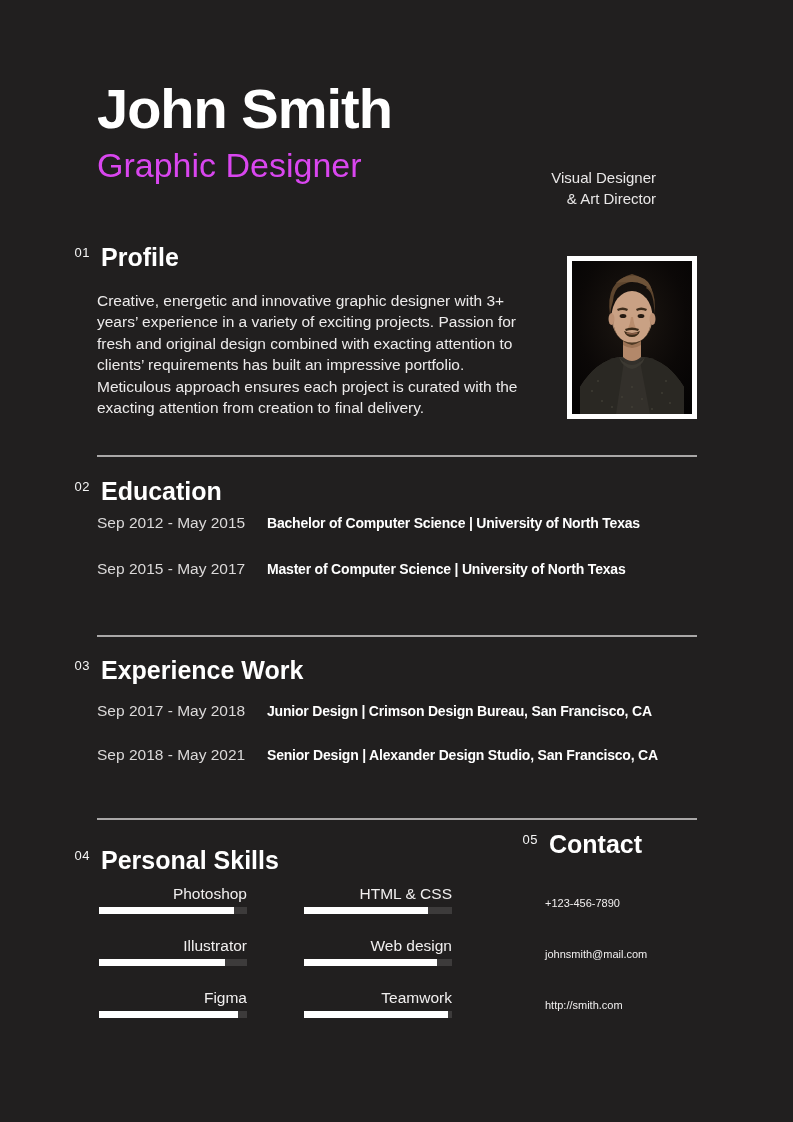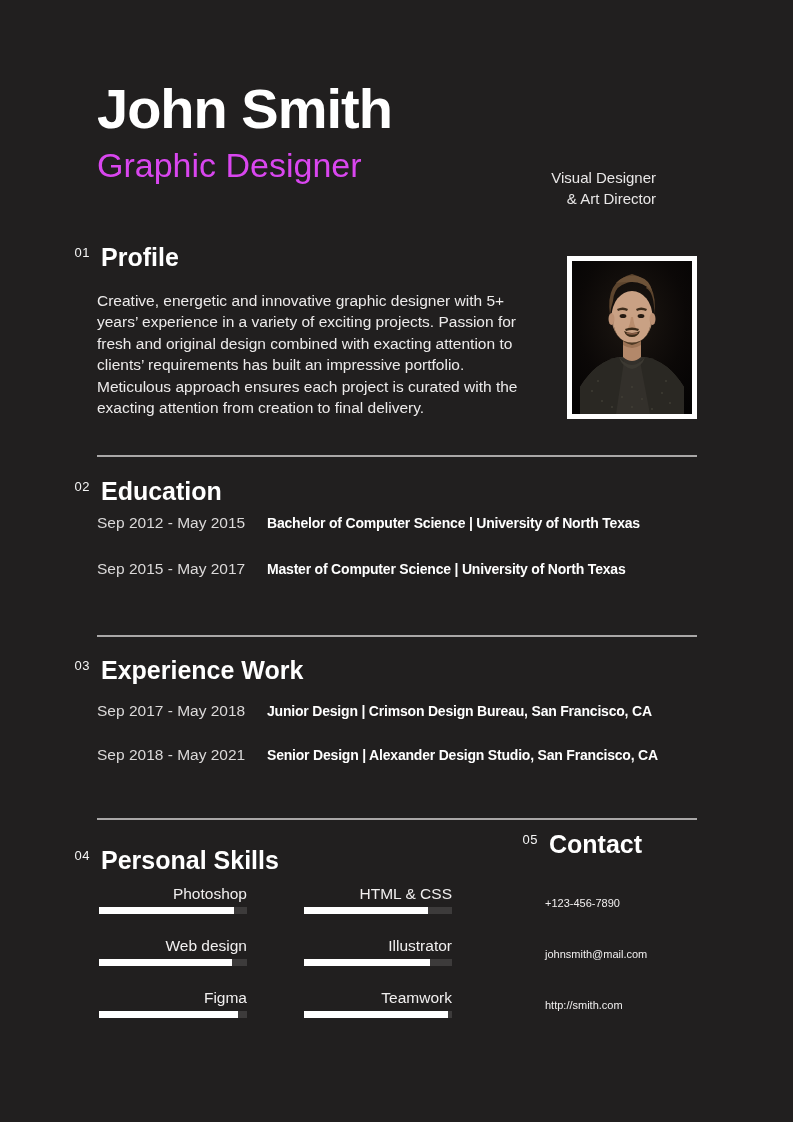--- a/index.html
+++ b/index.html
@@ -96,21 +96,21 @@
   <div class="tagline">
     <div>Visual Designer</div>
     <div>&amp; Art Director</div>
   </div>
 
   <div class="sec-head profile">
     <span class="sec-num">01</span>
     <h2 class="sec-title">Profile</h2>
   </div>
   <div class="profile-body">
-    <div class="line">Creative, energetic and innovative graphic designer with 5+</div>
+    <div class="line">Creative, energetic and innovative graphic designer with 3+</div>
     <div class="line">years’ experience in a variety of exciting projects. Passion for</div>
     <div class="line">fresh and original design combined with exacting attention to</div>
     <div class="line">clients’ requirements has built an impressive portfolio.</div>
     <div class="line">Meticulous approach ensures each project is curated with the</div>
     <div class="line">exacting attention from creation to final delivery.</div>
   </div>
 
   <div class="photo-frame">
     <svg width="120" height="153" viewBox="0 0 120 153" xmlns="http://www.w3.org/2000/svg">
       <defs>
@@ -217,29 +217,29 @@
           <div class="skill-bar-fill" style="width: 91%;"></div>
         </div>
     </div>
     <div class="skill">
       <div class="skill-label">HTML &amp; CSS</div>
       <div class="skill-bar">
           <div class="skill-bar-fill" style="width: 84%;"></div>
         </div>
     </div>
     <div class="skill">
+      <div class="skill-label">Illustrator</div>
+      <div class="skill-bar">
+          <div class="skill-bar-fill" style="width: 85%;"></div>
+        </div>
+    </div>
+    <div class="skill">
       <div class="skill-label">Web design</div>
       <div class="skill-bar">
           <div class="skill-bar-fill" style="width: 90%;"></div>
-        </div>
-    </div>
-    <div class="skill">
-      <div class="skill-label">Illustrator</div>
-      <div class="skill-bar">
-          <div class="skill-bar-fill" style="width: 85%;"></div>
         </div>
     </div>
     <div class="skill">
       <div class="skill-label">Figma</div>
       <div class="skill-bar">
           <div class="skill-bar-fill" style="width: 94%;"></div>
         </div>
     </div>
     <div class="skill">
       <div class="skill-label">Teamwork</div>

